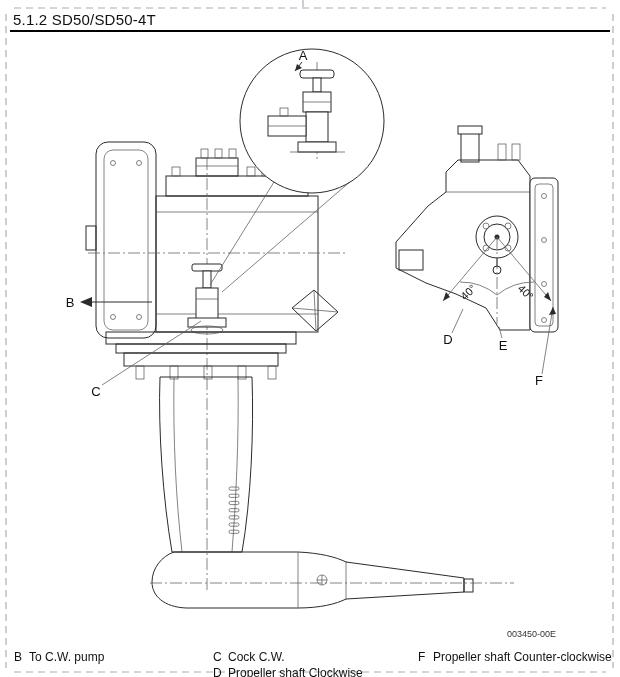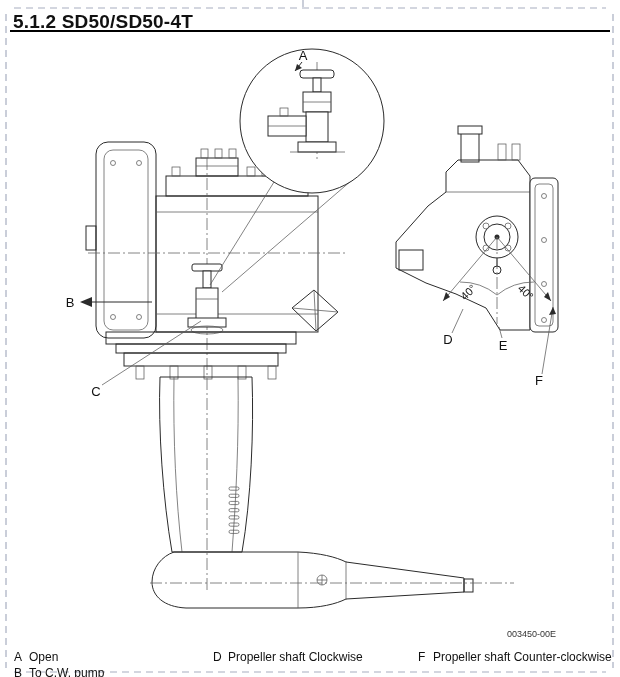--- a/index.html
+++ b/index.html
@@ -1,20 +1,20 @@
 <!DOCTYPE html>
 <html><head>
 <meta charset="utf-8">
 <style>
   html,body { margin:0; padding:0; background:#ffffff; }
   body { width:620px; height:677px; position:relative; overflow:hidden;
          font-family:"Liberation Sans", sans-serif; color:#111; }
 
   .page-heading { position:absolute; top:11px; left:13px;
-                  font-size:19px; font-weight:bold; letter-spacing:.2px; }
+                  font-size:15px; font-weight:normal; letter-spacing:.2px; }
   .heading-rule { position:absolute; top:30px; left:10px; width:600px; height:2px;
                   background:#000; }
 
   .fig-svg { position:absolute; top:0; left:0; }
 
   
   .ln  { fill:none; stroke:#2b2b2b; stroke-width:1; }
   .lnf { fill:#ffffff; stroke:#2b2b2b; stroke-width:1; }
   .ln2 { fill:none; stroke:#5a5a5a; stroke-width:0.75; }
   .cl  { fill:none; stroke:#666; stroke-width:0.8; stroke-dasharray:12 3 2 3; }
@@ -200,28 +200,28 @@
     <text class="ang" text-anchor="middle" transform="translate(471,295) rotate(-44)">40°</text>
     <text class="ang" text-anchor="middle" transform="translate(523,295) rotate(44)">40°</text>
   </g>
 
   <text class="figcode" x="556" y="637" text-anchor="end">003450-00E</text>
 </svg>
 
 <div class="legend">
   <div class="legend-col c1">
     <div class="legend-item">
-      <span class="lk">A</span><span>Open</span>
-    </div>
-    <div class="legend-item">
       <span class="lk">B</span><span>To C.W. pump</span>
     </div>
   </div>
   <div class="legend-col c2">
     <div class="legend-item">
+      <span class="lk">C</span><span>Cock C.W.</span>
+    </div>
+    <div class="legend-item">
       <span class="lk">D</span><span>Propeller shaft Clockwise</span>
     </div>
   </div>
   <div class="legend-col c3">
     <div class="legend-item">
       <span class="lk">F</span><span>Propeller shaft Counter-clockwise</span>
     </div>
   </div>
 </div>
 

